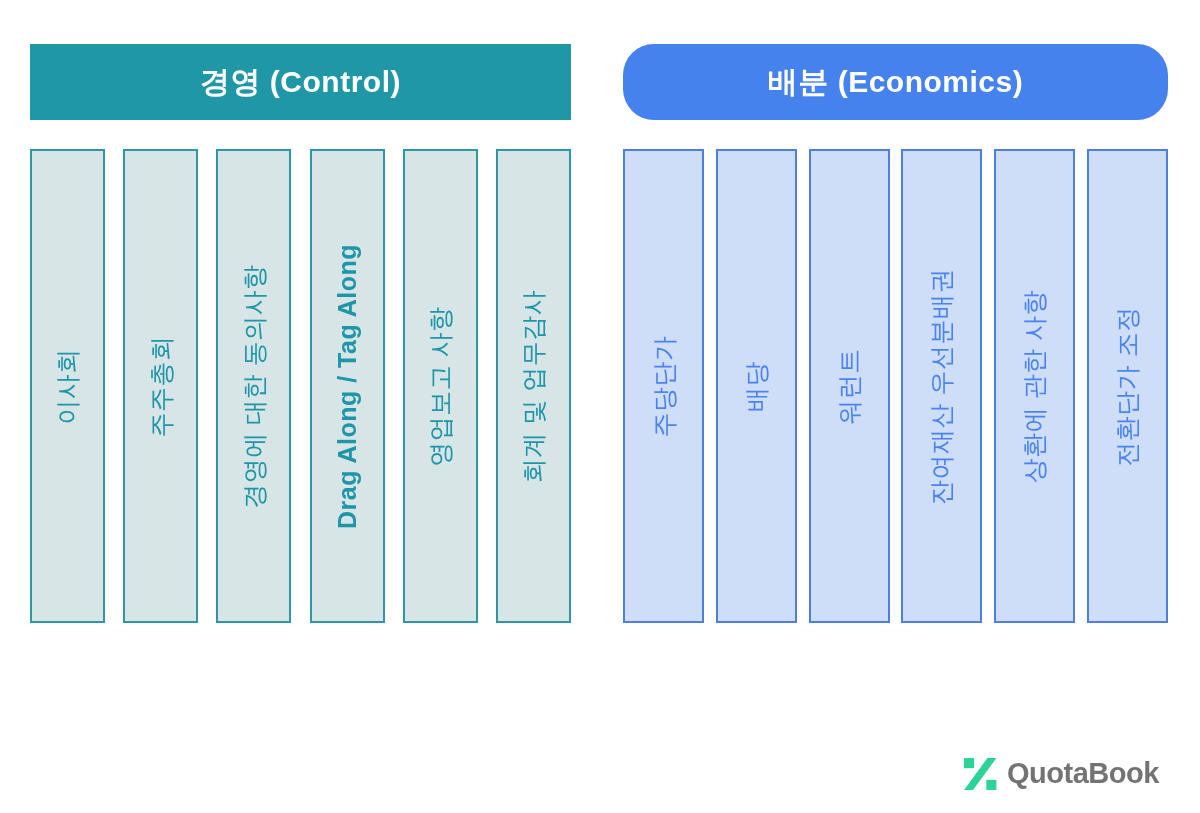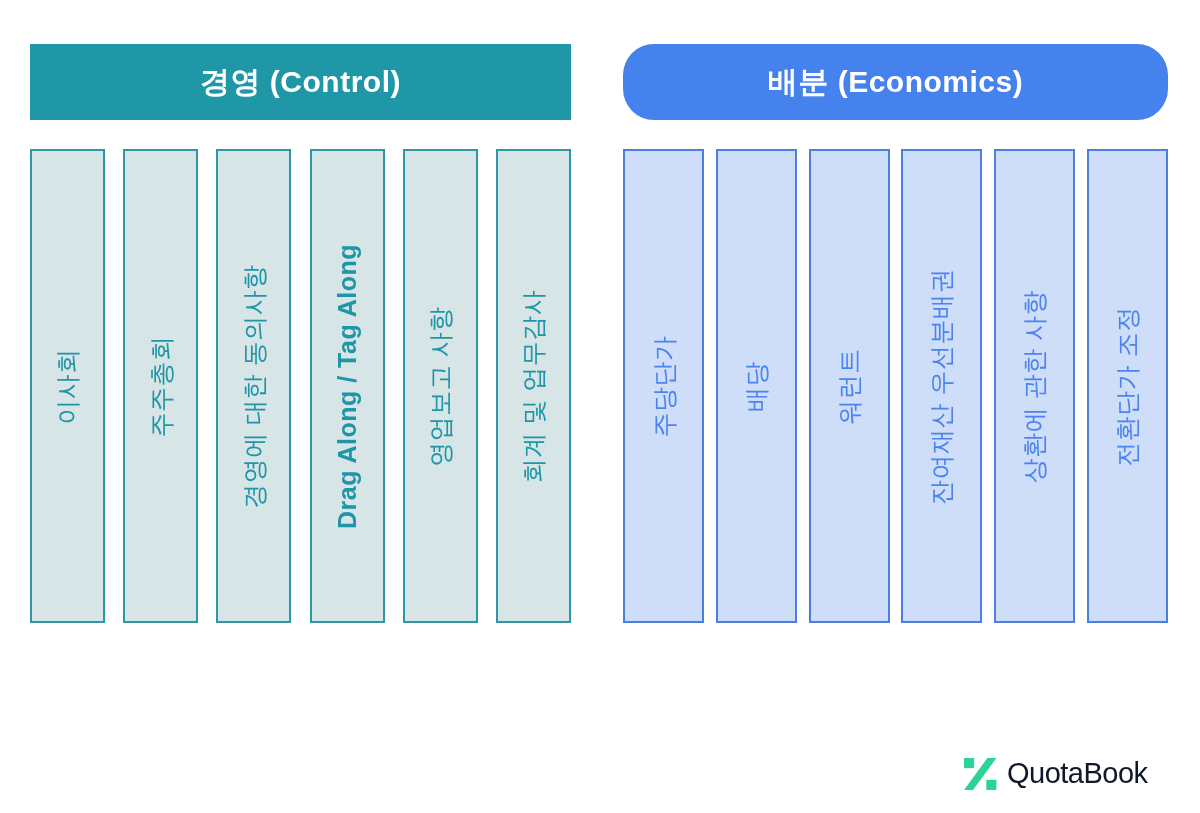--- a/index.html
+++ b/index.html
@@ -36,21 +36,21 @@
   }
   .group-control  .pill-label { color: var(--control-text, #1e96a8); }
   .group-economics .pill-label{ color: var(--economics-text, #4b84f1); }
   .pill-label.bold { font-weight: 700; }
 
   .logo {
     position: absolute; left: 964px; top: 757px;
     display: flex; align-items: center; gap: 9px;
   }
   .logo-icon { width: 34px; height: 32px; display: block; }
-  .logo-text { font-size: 29px; font-weight: 400; color: #0f172a; letter-spacing: -0.5px; }
+  .logo-text { font-size: 29px; font-weight: 700; color: #737373; letter-spacing: -0.5px; }
 </style>
 </head>
 <body>
 
 <div class="canvas">
 
   <div class="section-header header-control">경영 (Control)</div>
 
   <div class="section-header header-economics">배분 (Economics)</div>
 

